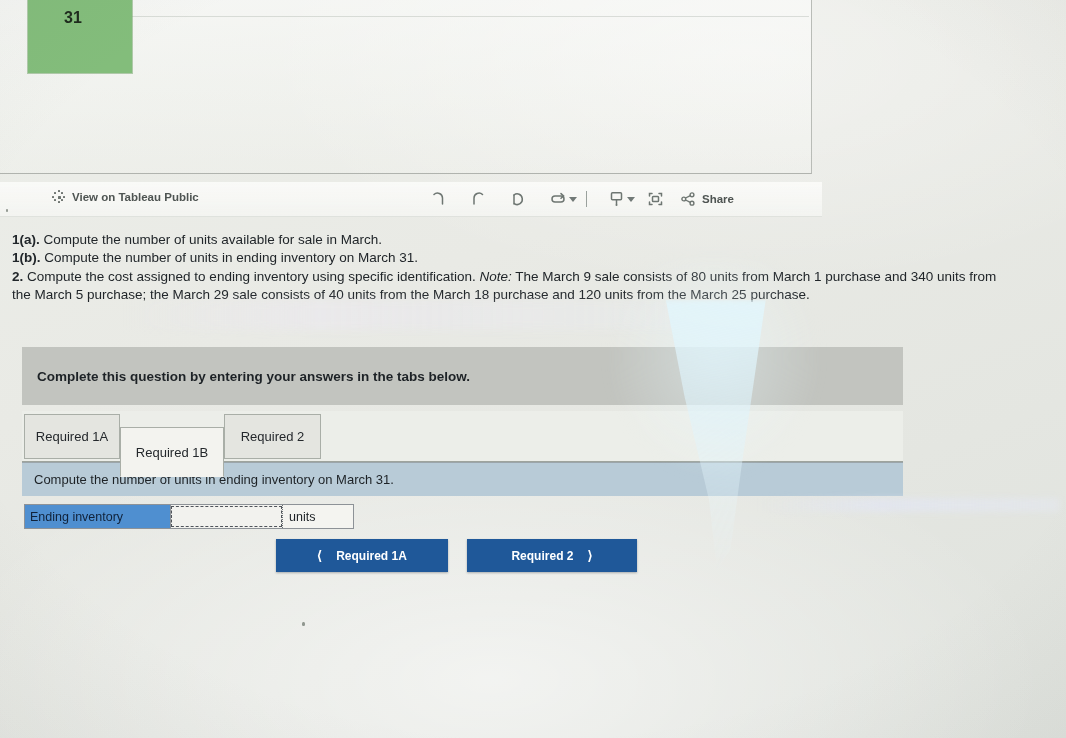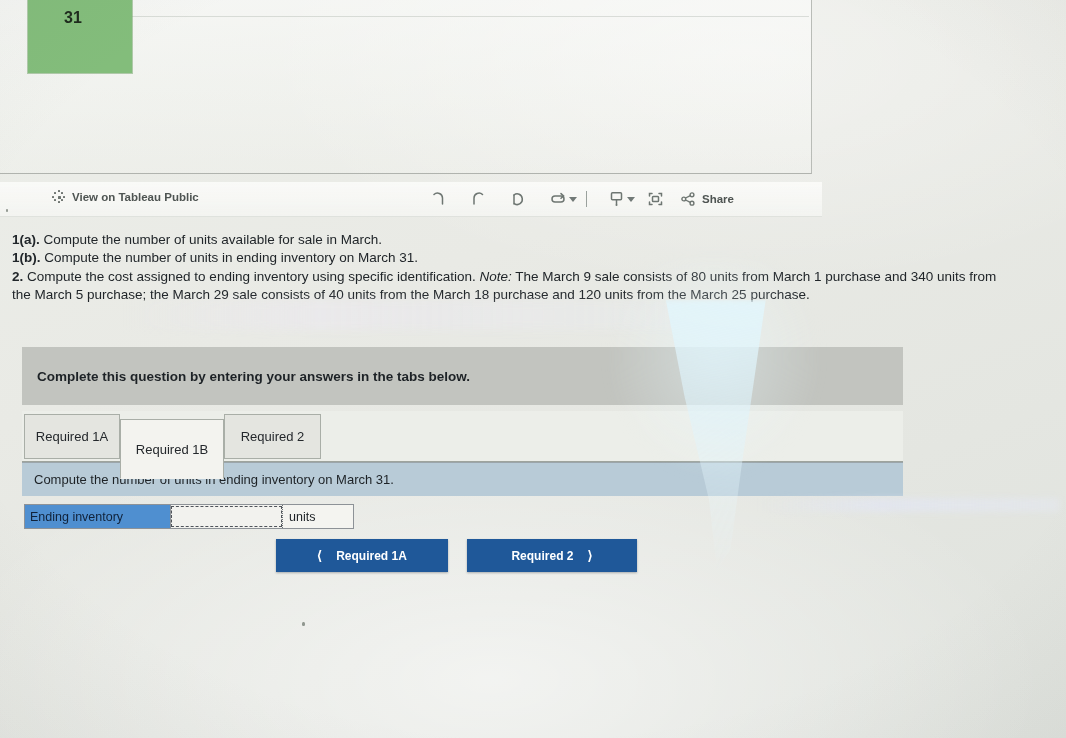--- a/index.html
+++ b/index.html
@@ -195,22 +195,22 @@
     border: 1px solid #a9aea7;
     background: #e4e5e0;
     display: flex;
     align-items: center;
     justify-content: center;
     font-size: 13px;
     color: #24282c;
     white-space: nowrap;
   }
   .tab.is-active {
-    top: 8px;
-    height: 60px;
+    top: 16px;
+    height: 50px;
     background: #f3f3ef;
     border-bottom-color: #f3f3ef;
     z-index: 3;
     justify-content: center;
   }
   .tab-1a { left: 2px;   width: 96px; }
   .tab-1b { left: 98px;  width: 104px; }
   .tab-2  { left: 202px; width: 97px; }
 
   .req-instruction {

